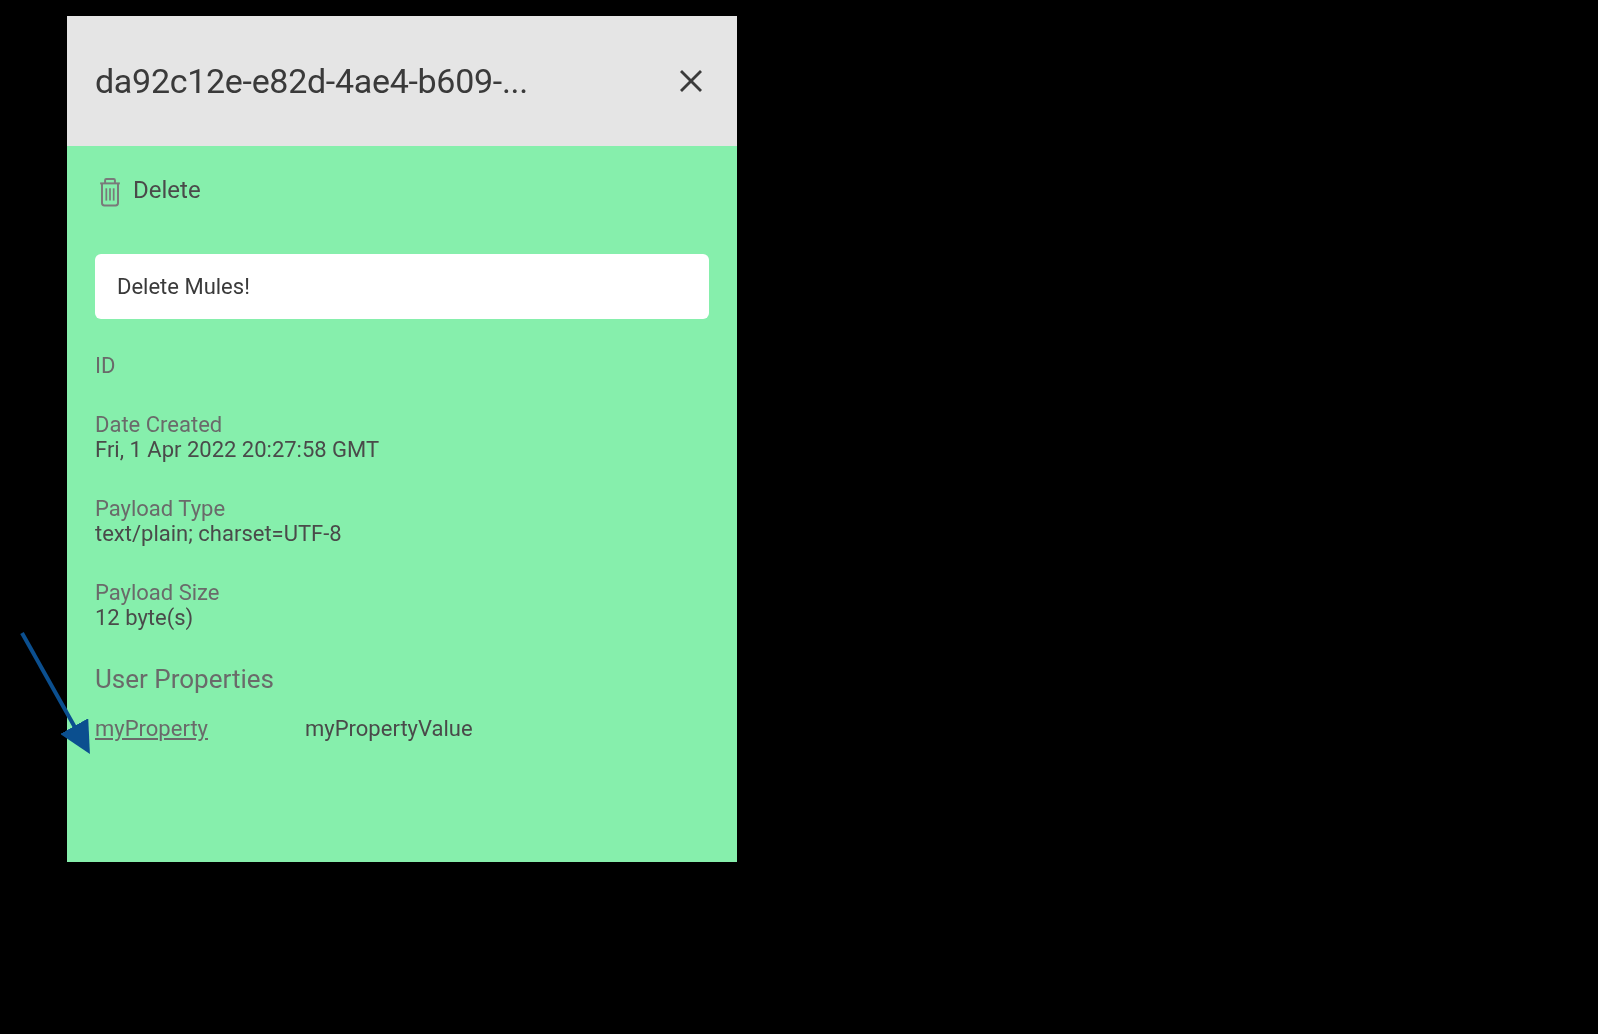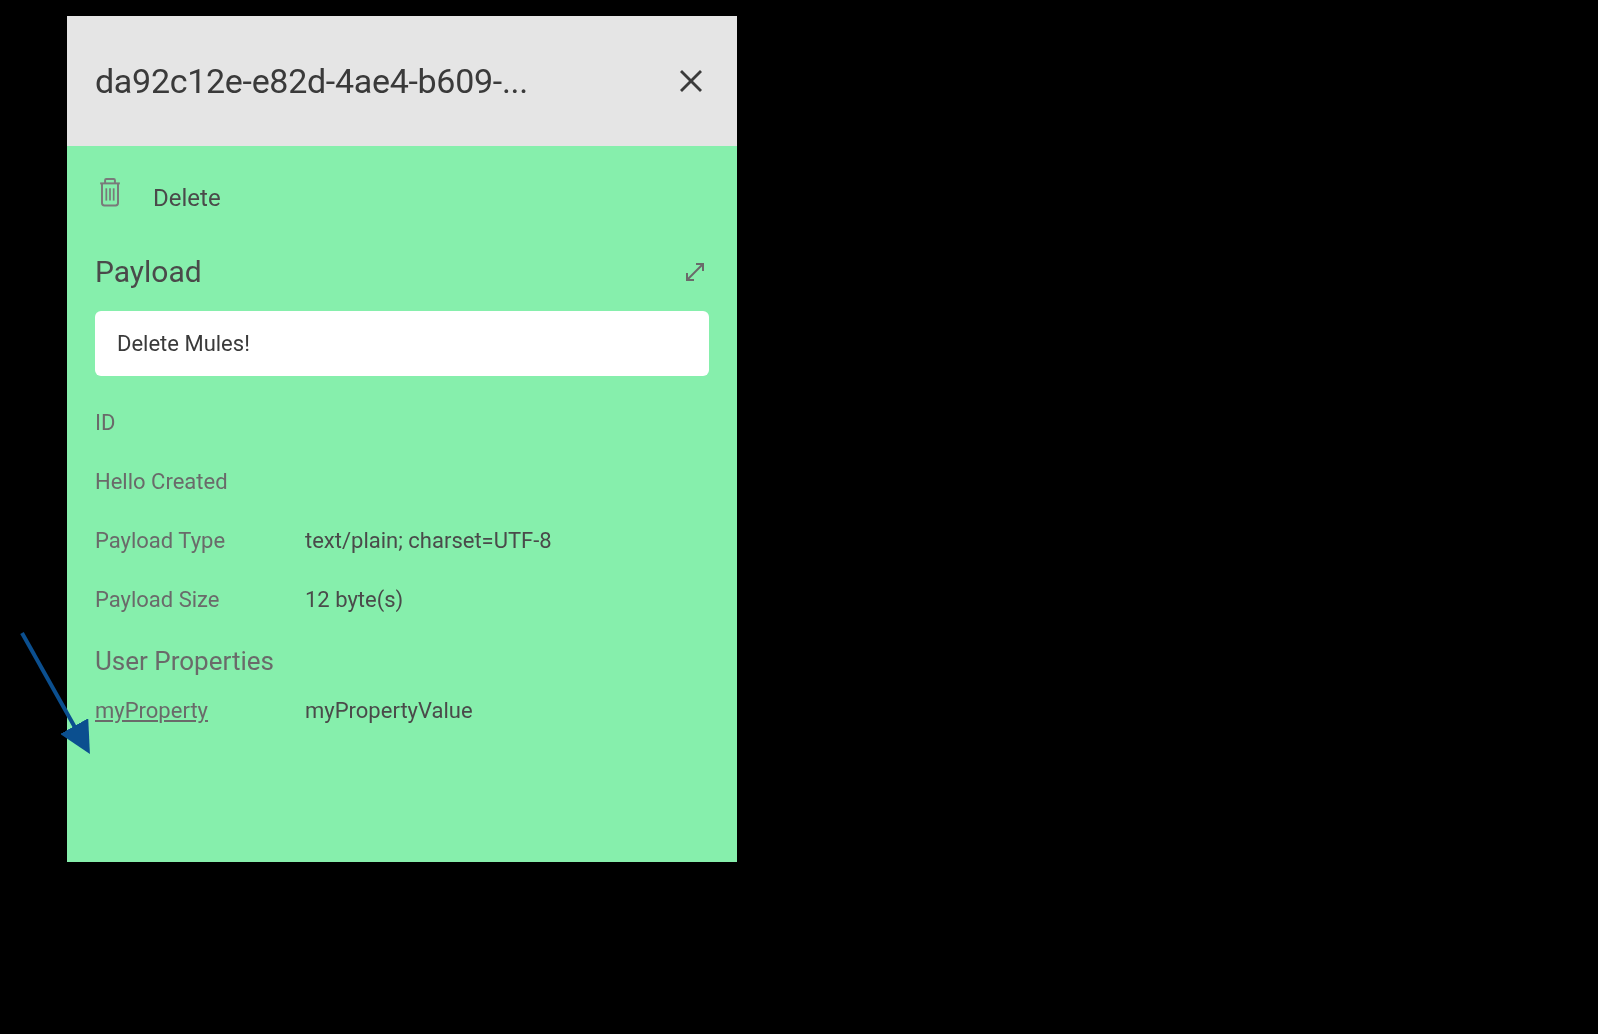--- a/index.html
+++ b/index.html
@@ -54,22 +54,22 @@
       width: 30px;
       height: 30px;
       stroke: #3a3a3a;
       stroke-width: 2.2;
     }
     .panel-body {
       padding: 30px 28px;
     }
     .delete-row {
       display: flex;
-      align-items: flex-end;
-      gap: 28px;
+      align-items: flex-start;
+      gap: 8px;
       cursor: pointer;
       margin-bottom: 42px;
     }
     .trash-icon svg {
       width: 30px;
       height: 32px;
     }
     .delete-label {
       font-size: 24px;
       color: #4a4a4a;
@@ -106,20 +106,21 @@
       padding: 20px 22px;
       margin-bottom: 34px;
     }
     .payload-content {
       font-size: 22px;
       color: #3a3a3a;
     }
     .detail-row {
       display: flex;
       margin-bottom: 34px;
+      flex-direction: column;
     }
     .detail-label {
       width: 210px;
       font-size: 22px;
       color: #6a6a6a;
       flex-shrink: 0;
     }
     .detail-value {
       font-size: 22px;
       color: #4a4a4a;
@@ -176,41 +177,32 @@
           <path d="M8 6 L8 3.5 Q8 2.5 9 2.5 L15 2.5 Q16 2.5 16 3.5 L16 6" stroke="#7a7a7a" stroke-width="1.6" fill="none"></path>
           <path d="M5.5 6 L5.5 22 Q5.5 24 7.5 24 L16.5 24 Q18.5 24 18.5 22 L18.5 6" stroke="#7a7a7a" stroke-width="1.6" fill="none"></path>
           <line x1="9" y1="10" x2="9" y2="20" stroke="#7a7a7a" stroke-width="1.4"></line>
           <line x1="12" y1="10" x2="12" y2="20" stroke="#7a7a7a" stroke-width="1.4"></line>
           <line x1="15" y1="10" x2="15" y2="20" stroke="#7a7a7a" stroke-width="1.4"></line>
         </svg>
       </span>
       <span class="delete-label">Delete</span>
     </div>
 
-    <div class="section-header-row">
-      <div class="section-title">Payload</div>
-      <div class="expand-btn">
-        <svg viewBox="0 0 24 24">
-          <line x1="4" y1="20" x2="20" y2="4"></line>
-          <polyline points="13,4 20,4 20,11"></polyline>
-          <polyline points="11,20 4,20 4,13"></polyline>
-        </svg>
-      </div>
-    </div>
 
     <div class="payload-box">
       <div class="payload-content">Delete Mules!</div>
     </div>
 
     <div class="detail-row">
       <div class="detail-label">ID</div>
     </div>
 
     <div class="detail-row">
-      <div class="detail-label">Hello Created</div>
+      <div class="detail-label">Date Created</div>
+      <div class="detail-value">Fri, 1 Apr 2022 20:27:58 GMT</div>
     </div>
 
     <div class="detail-row">
       <div class="detail-label">Payload Type</div>
       <div class="detail-value">text/plain; charset=UTF-8</div>
     </div>
 
     <div class="detail-row">
       <div class="detail-label">Payload Size</div>
       <div class="detail-value">12 byte(s)</div>

